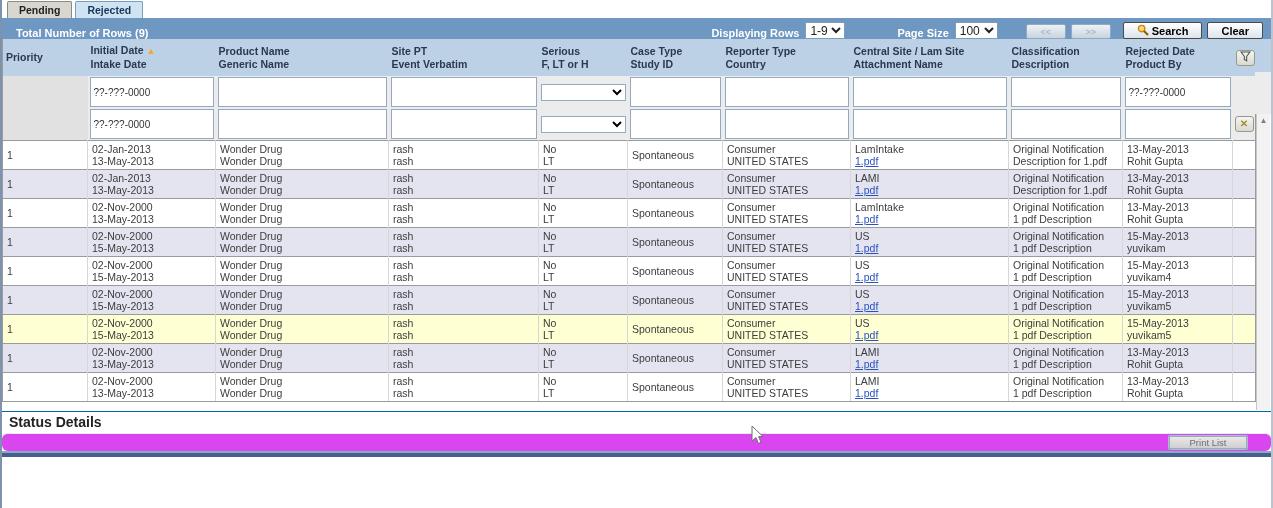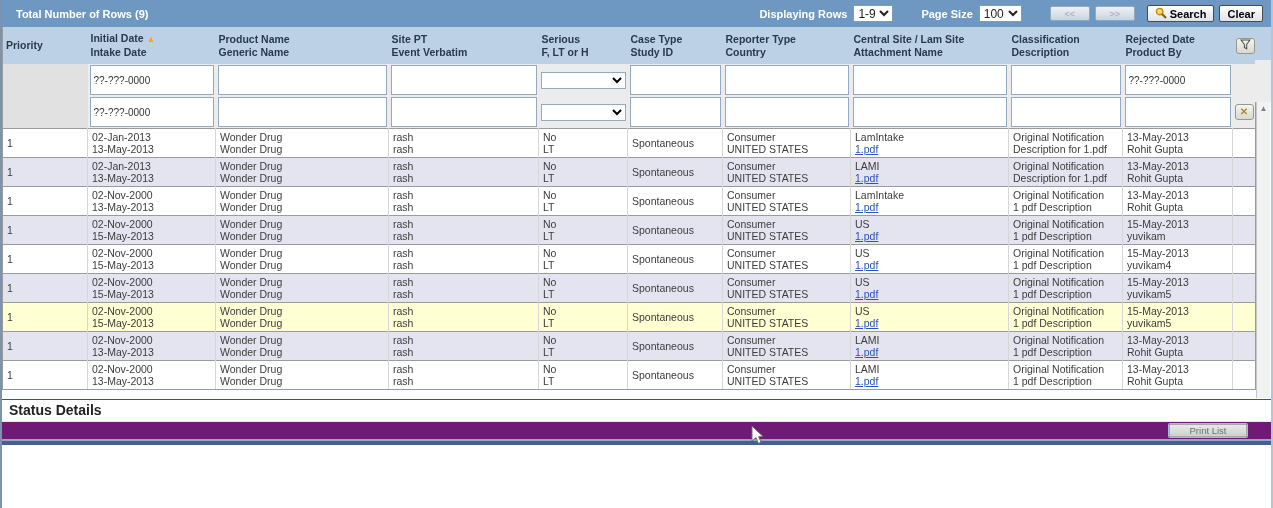--- a/index.html
+++ b/index.html
@@ -9,30 +9,30 @@
     border-left:2px solid #7d93ad;border-right:2px solid #b8c4d0;overflow:hidden;
   }
   
   .page-title{height:19px;box-sizing:border-box;padding:3px 0 0 7px;font-size:13px;font-weight:bold;color:#000;}
   .tabbar{height:18px;padding-left:5px;display:flex;align-items:flex-end;gap:3px;}
   .tab{height:17px;line-height:16px;padding:0 11px;font-size:10.5px;font-weight:bold;
        border:1px solid #8a8a8a;border-bottom:none;border-radius:2px 2px 0 0;box-sizing:border-box;cursor:default;}
   .tab.inactive{background:#d9d6ce;color:#222;}
   .tab.active{background:#cfe3f3;color:#16365c;border-color:#7a9cc0;}
   
-  .toolbar{height:27px;background:#6e97c2;display:flex;align-items:center;
+  .toolbar{height:21px;background:#6e97c2;display:flex;align-items:flex-end;
            padding:0 8px 0 14px;box-sizing:border-box;color:#fff;font-size:11px;font-weight:bold;}
   .dr-label{margin-left:auto;}
   .mini-select{height:17px;font-size:12px;margin-left:6px;border:1px solid #7f9db9;background:#fff;color:#222;}
-  .ps-label{margin-left:28px;}
+  .ps-label{margin-left:52px;}
   .pgbtn{width:40px;height:15px;margin-left:28px;font-size:9px;font-weight:bold;color:#a9b6c7;
          background:linear-gradient(#eef2f6,#c9d4e0);border:1px solid #93a9c0;border-radius:2px;padding:0;}
   .pgbtn + .pgbtn{margin-left:5px;}
   .btn{height:17px;font-size:11px;font-weight:bold;color:#000;background:linear-gradient(#ffffff,#dde4ec);
-       border:1px solid #4a4a4a;border-radius:2px;display:flex;align-items:center;gap:3px;padding:0 7px;}
+       border:1px solid #4a4a4a;border-radius:2px;display:flex;align-items:center;gap:3px;padding:0 13px;}
   .searchbtn{margin-left:12px;}
   .clearbtn{margin-left:5px;}
   
   .grid-wrap{position:relative;height:373px;background:#fff;border-bottom:1px solid #0369a1;box-sizing:border-box;}
   .strip-hdr{position:absolute;top:0;right:0;width:16px;height:33px;background:#bdd1e6;}
   .strip-flt{position:absolute;top:33px;right:0;width:16px;height:42px;background:#ececec;}
   table.grid{border-collapse:collapse;table-layout:fixed;width:1253px;font-size:10.5px;color:#3c3c3c;
              border-left:1px solid #9b9b9b;border-right:1px solid #9b9b9b;}
   th.hd{background:#bdd1e6;height:33px;text-align:left;vertical-align:middle;padding:2px 3px;
         font-size:10.5px;font-weight:bold;color:#29394e;line-height:13px;overflow:hidden;white-space:nowrap;}
@@ -55,33 +55,37 @@
   tbody.rows tr.hl td{background:#ffffd4;}
   .ln{white-space:nowrap;}
   tbody.rows a{color:#2a52be;}
   
   .vscroll{position:absolute;top:75px;right:1px;bottom:1px;width:13px;background:#f2f2f2;border-left:1px solid #c6c6c6;}
   .vscroll .up{height:13px;text-align:center;font-size:8px;color:#808080;line-height:13px;}
   
   .status-title{font-size:14px;font-weight:bold;color:#222;height:15px;box-sizing:border-box;padding:2px 0 0 7px;}
   .status-box{margin:0 3px;border:1px solid #8a8a8a;height:32px;box-sizing:border-box;font-size:10.5px;color:#333;padding:2px 4px;}
   .footer-gap{height:6px;}
-  .footer{height:18px;background:#701a75;position:relative;border-top:1px solid #e9e9e9;box-sizing:border-box;}
+  .footer{height:18px;background:#d946ef;position:relative;border-top:1px solid #e9e9e9;box-sizing:border-box;border-radius:6px;}
   .printbtn{position:absolute;right:24px;top:2px;width:78px;height:13px;font-size:9.5px;color:#6e6e6e;
             background:linear-gradient(#e9e9e9,#cfcfcf);border:1px solid #a8a8a8;box-shadow:0 0 0 1px #9ec0e0;
             border-radius:1px;padding:0;line-height:10px;}
   .bottom-strip{height:6px;background:linear-gradient(#8fa8c8 0 2px,#44618e 2px 100%);}
   .cursor{position:absolute;left:749px;top:426px;pointer-events:none;}
 </style>
 </head>
 <body>
 
 <div class="app">
 
 
+  <div class="tabbar">
+    <div class="tab inactive">Pending</div>
+    <div class="tab active">Rejected</div>
+  </div>
 
   <div class="toolbar">
     <span>Total Number of Rows (9)</span>
     <span class="dr-label">Displaying Rows</span>
     <select class="mini-select">
       <option>1-9</option>
     </select>
     <span class="ps-label">Page Size</span>
     <select class="mini-select">
       <option>100</option>

